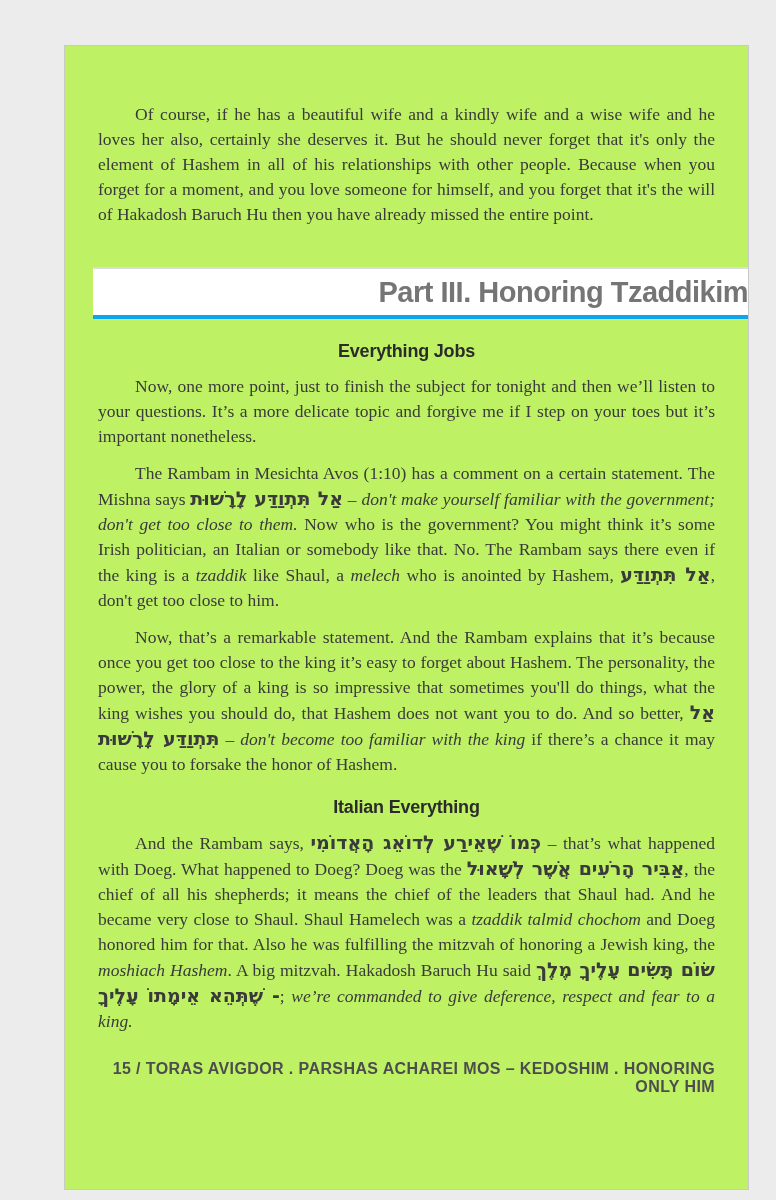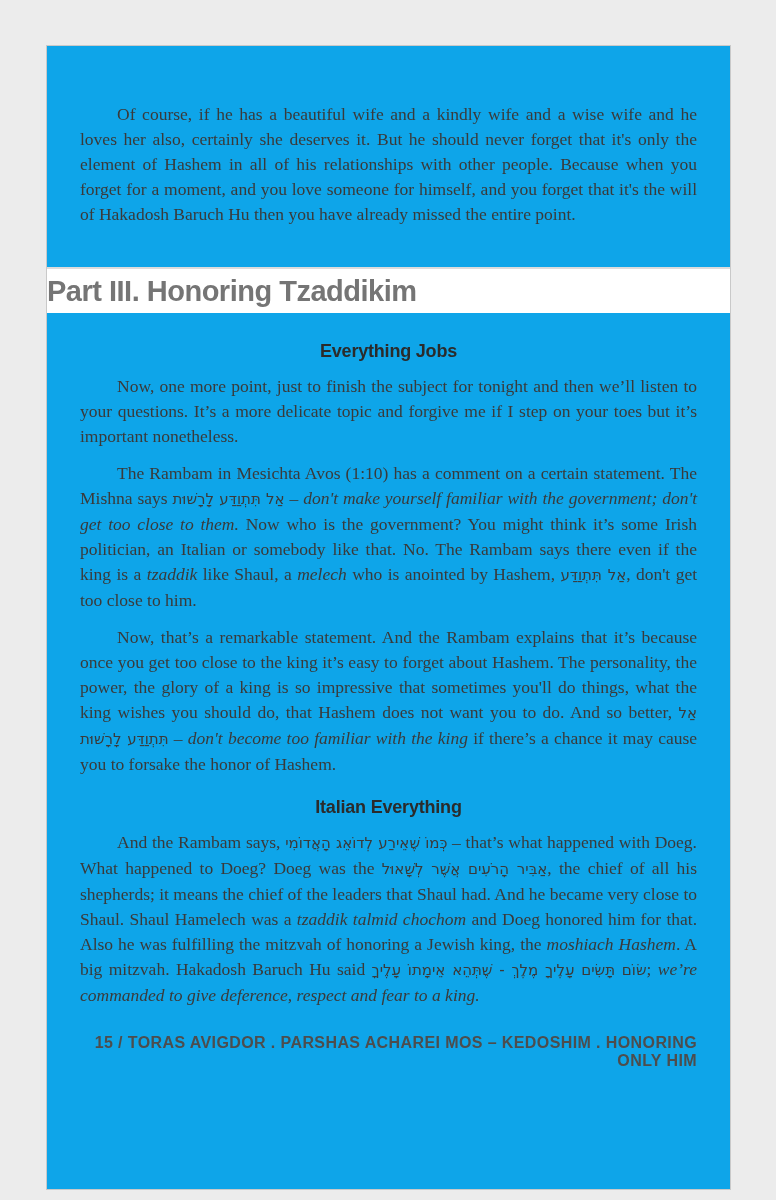--- a/index.html
+++ b/index.html
@@ -4,33 +4,34 @@
 <style>
   * { margin: 0; padding: 0; box-sizing: border-box; }
   html, body {
     width: 776px; height: 1200px;
     overflow: hidden;
     background: #ececec;
     font-family: "Liberation Serif", serif;
   }
   .page-box {
     position: absolute;
-    left: 46px; top: 45px;
+    left: 64px; top: 45px;
     width: 685px; height: 1145px;
-    background: #0ea5e9;
+    background: #bef264;
     border: 1px solid #c9c9c9;
     overflow: hidden;
   }
   .intro-section { padding: 44px 33px 28px 33px; }
   .part-band {
     border-top: 2px solid #dcdcdc;
-    border-bottom: 6px solid #0ea5e9;
+    border-bottom: 4px solid #0ea5e9;
     height: 52px;
-    display: flex; align-items: center; justify-content: flex-start;
+    display: flex; align-items: center; justify-content: flex-end;
     background: #ffffff;
+    margin-left: 28px;
   }
   .part-band h1 {
     font-family: "Liberation Sans", sans-serif;
     font-size: 29px; font-weight: bold;
     color: #757575; letter-spacing: -0.5px;
   }
   .main-section { padding: 2px 33px 30px 33px; }
   h2.sub-heading {
     font-family: "Liberation Sans", sans-serif;
     font-size: 18px; font-weight: bold;
@@ -41,22 +42,22 @@
   p.para {
     font-size: 17.5px; line-height: 25px;
     color: #3a3a3a;
     text-align: justify;
     text-indent: 37px;
     margin: 12px 0;
   }
   .it { font-style: italic; }
   .heb {
     font-family: "DejaVu Sans", sans-serif;
-    font-weight: normal;
-    font-size: 15px;
+    font-weight: bold;
+    font-size: 19px;
     unicode-bidi: embed;
   }
   .page-footer {
     font-family: "Liberation Sans", sans-serif;
     font-size: 16px; font-weight: bold;
     color: #4d4d4d;
     text-align: right;
     letter-spacing: 0.4px;
     margin-top: 26px;
   }

